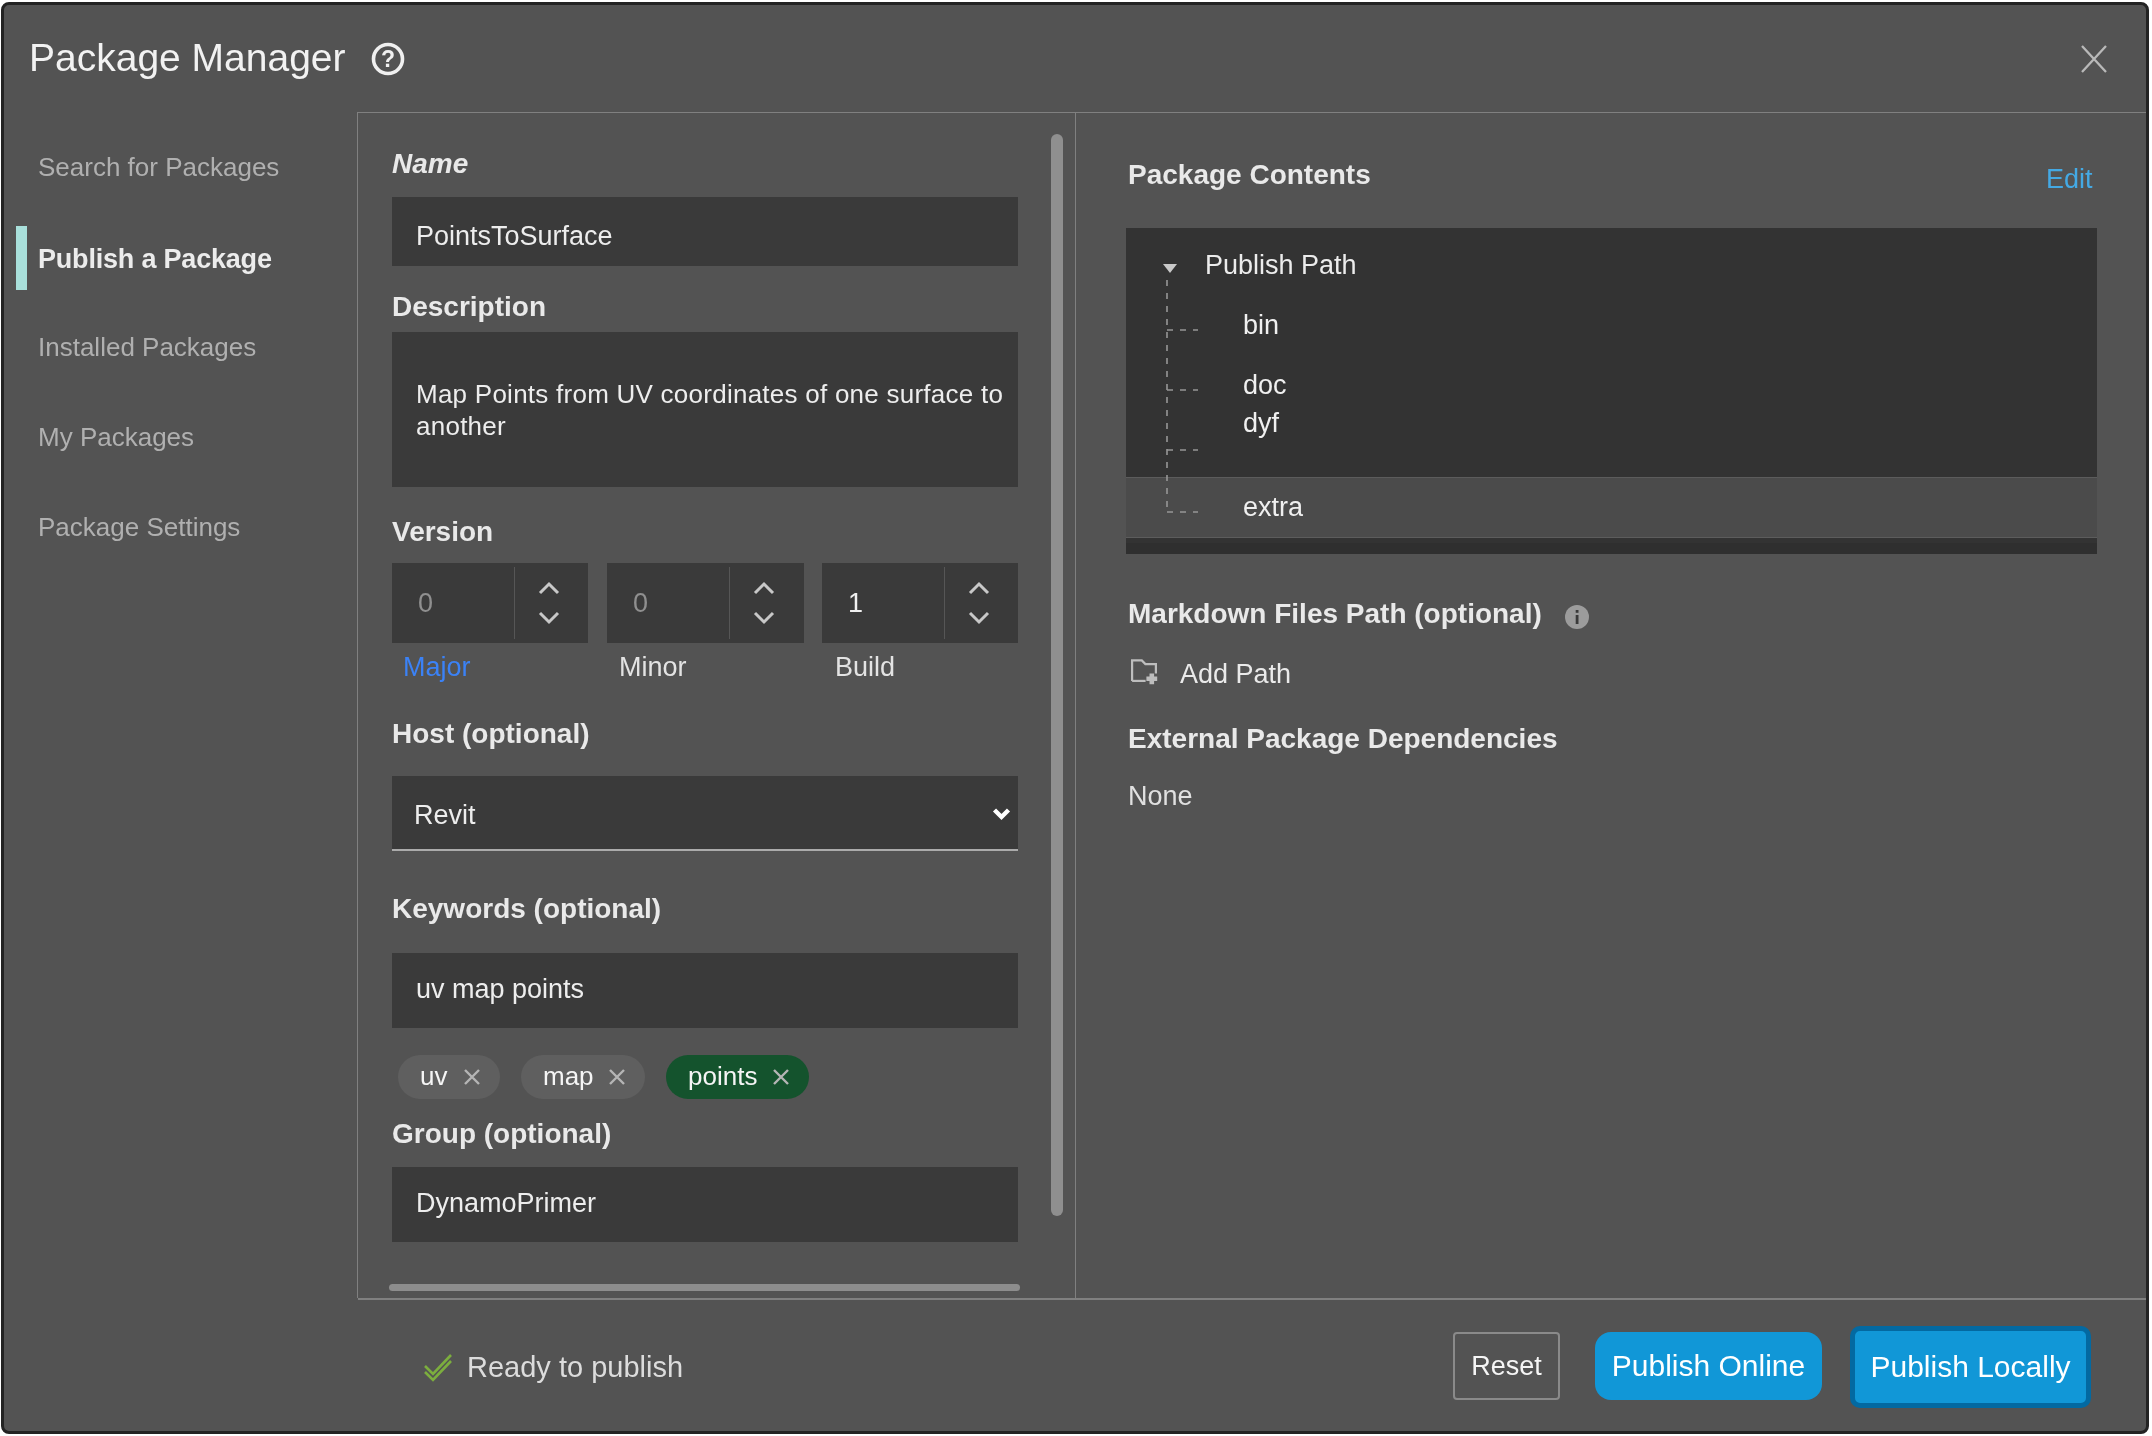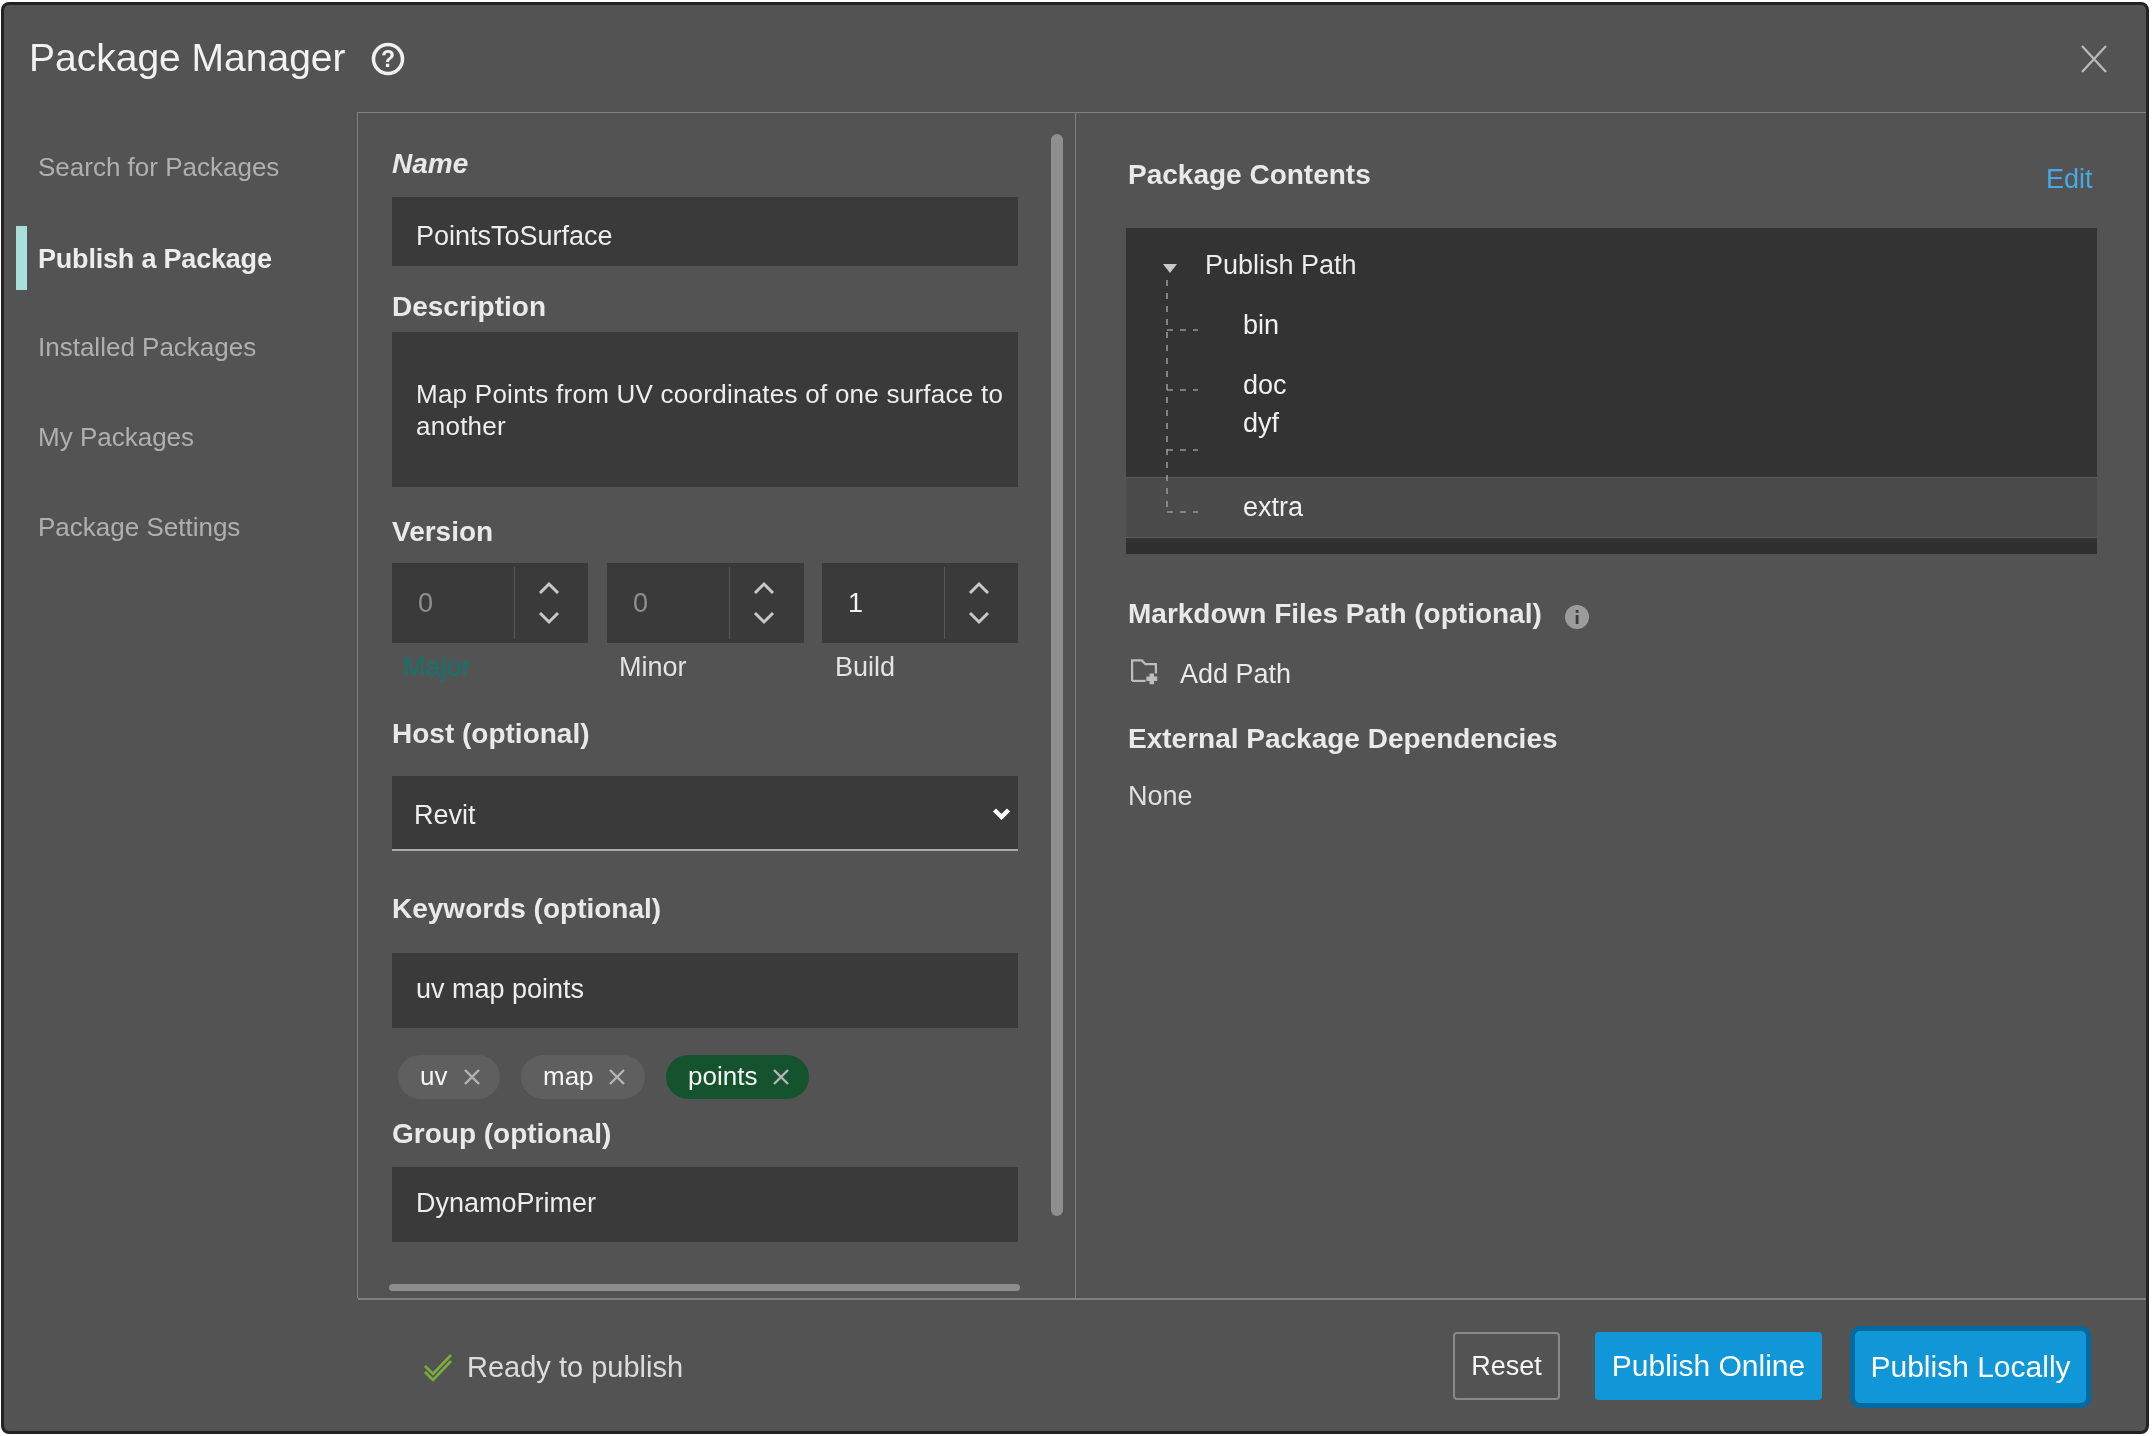--- a/index.html
+++ b/index.html
@@ -61,21 +61,21 @@
     <path d="M3 35 L12 44 L21 35" stroke="#c8c8c8" stroke-width="3" fill="none"></path>
   </svg>
   <svg class="abs" style="left:752px;top:578px;" width="24" height="50" viewBox="0 0 24 50">
     <path d="M3 15 L12 6 L21 15" stroke="#c8c8c8" stroke-width="3" fill="none"></path>
     <path d="M3 35 L12 44 L21 35" stroke="#c8c8c8" stroke-width="3" fill="none"></path>
   </svg>
   <svg class="abs" style="left:967px;top:578px;" width="24" height="50" viewBox="0 0 24 50">
     <path d="M3 15 L12 6 L21 15" stroke="#c8c8c8" stroke-width="3" fill="none"></path>
     <path d="M3 35 L12 44 L21 35" stroke="#c8c8c8" stroke-width="3" fill="none"></path>
   </svg>
-  <div class="abs" style="left:403px;top:652px;font-size:27px;color:#0f766e;">Major</div>
+  <div class="abs" style="left:403px;top:652px;font-size:27px;color:#3b82f6;">Major</div>
   <div class="abs" style="left:619px;top:652px;font-size:27px;color:#e3e3e3;">Minor</div>
   <div class="abs" style="left:835px;top:652px;font-size:27px;color:#e3e3e3;">Build</div>
 
   <div class="abs lbl" style="left:392px;top:718px;">Host (optional)</div>
   <div class="abs inp" style="left:392px;top:776px;width:626px;height:75px;line-height:79px;padding-left:22px;border-bottom:2px solid #ababab;">Revit</div>
   <svg class="abs" style="left:992px;top:807px;" width="19" height="14" viewBox="0 0 19 14">
     <path d="M2.5 3 L9.5 10 L16.5 3" stroke="#ffffff" stroke-width="4.4" fill="none"></path>
   </svg>
 
   <div class="abs lbl" style="left:392px;top:893px;">Keywords (optional)</div>
@@ -148,16 +148,16 @@
   <div class="abs lbl" style="left:1128px;top:723px;">External Package Dependencies</div>
   <div class="abs" style="left:1128px;top:781px;font-size:27px;color:#e0e0e0;">None</div>
 
   <svg class="abs" style="left:423px;top:1353px;" width="30" height="32" viewBox="0 0 30 32">
     <path d="M2 13 L10 21 L28 2" stroke="#7cae3e" stroke-width="2.6" fill="none"></path>
     <path d="M2 19 L10 27 L28 8" stroke="#7cae3e" stroke-width="2.6" fill="none"></path>
   </svg>
   <div class="abs" style="left:467px;top:1351px;font-size:29px;color:#dcdcdc;">Ready to publish</div>
 
   <div class="abs" style="left:1453px;top:1332px;width:107px;height:68px;border:2px solid #8a8a8a;border-radius:4px;color:#f5f5f5;font-size:27px;text-align:center;line-height:64px;">Reset</div>
-  <div class="abs" style="left:1595px;top:1332px;width:227px;height:68px;background:#1197d7;border-radius:4px;color:#fff;font-size:30px;text-align:center;line-height:68px;">Publish Online</div>
+  <div class="abs" style="left:1595px;top:1332px;width:227px;height:68px;background:#1197d7;border-radius:16px;color:#fff;font-size:30px;text-align:center;line-height:68px;">Publish Online</div>
   <div class="abs" style="left:1850px;top:1326px;width:241px;height:82px;background:#1197d7;border:5px solid #0369a1;border-radius:10px;color:#fff;font-size:30px;text-align:center;line-height:71px;">Publish Locally</div>
 
 </div>
 
 </body></html>

